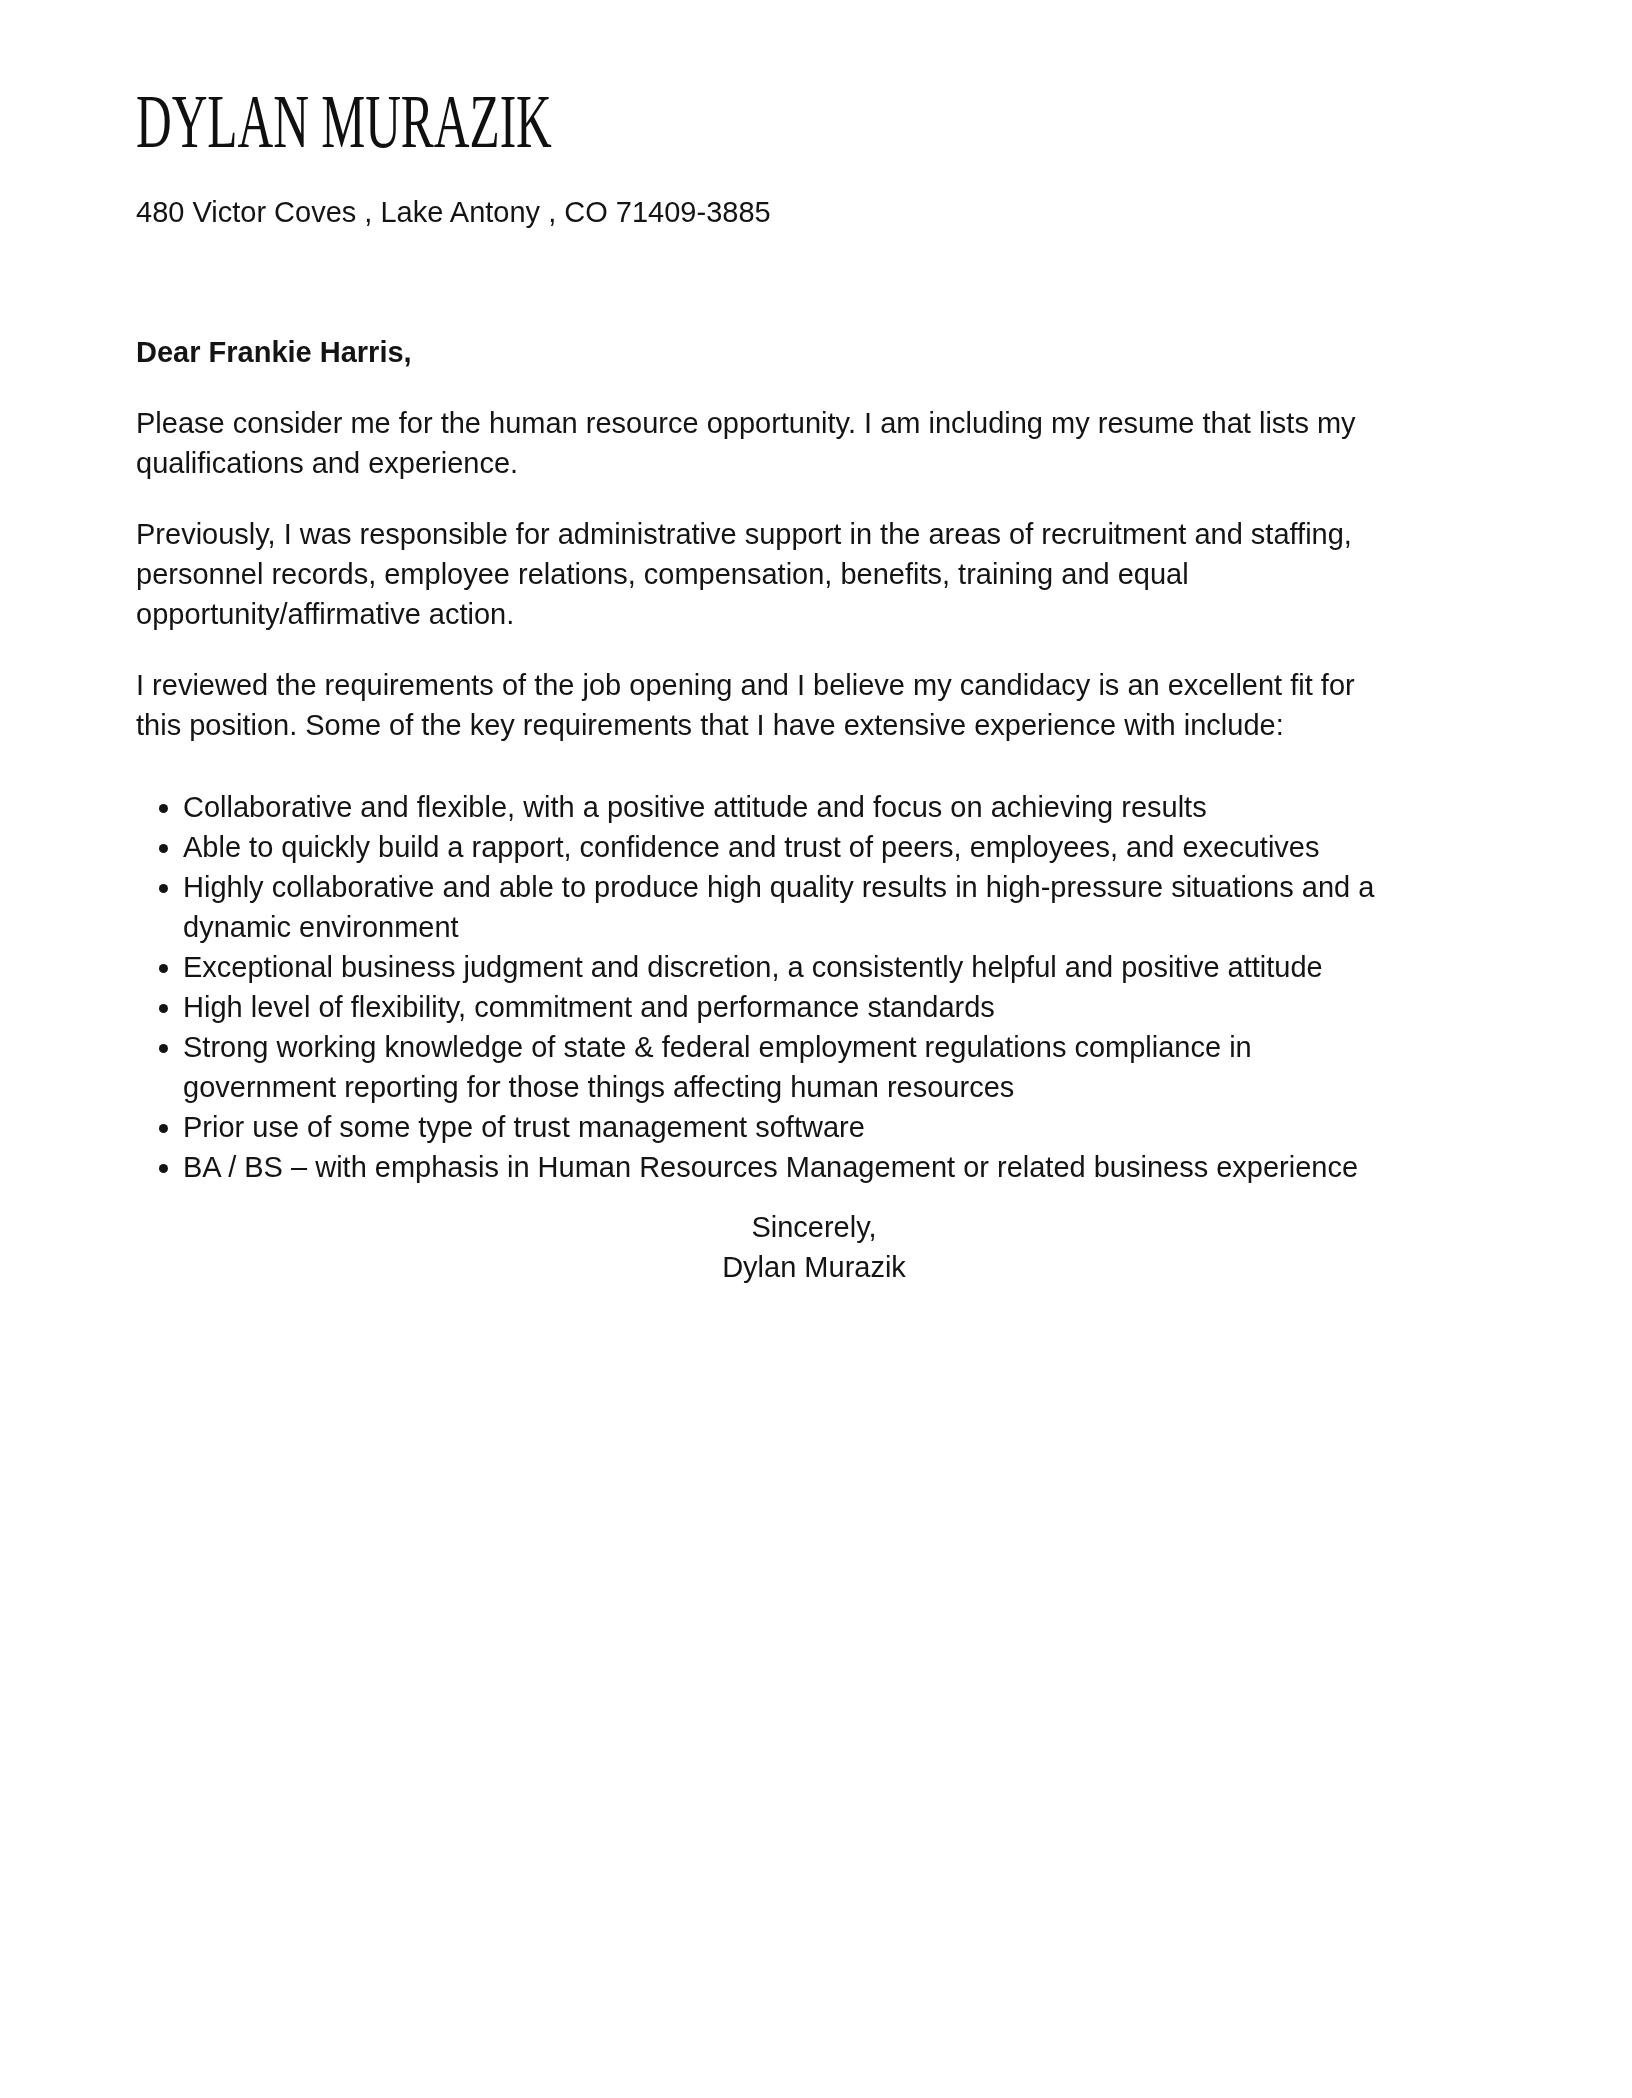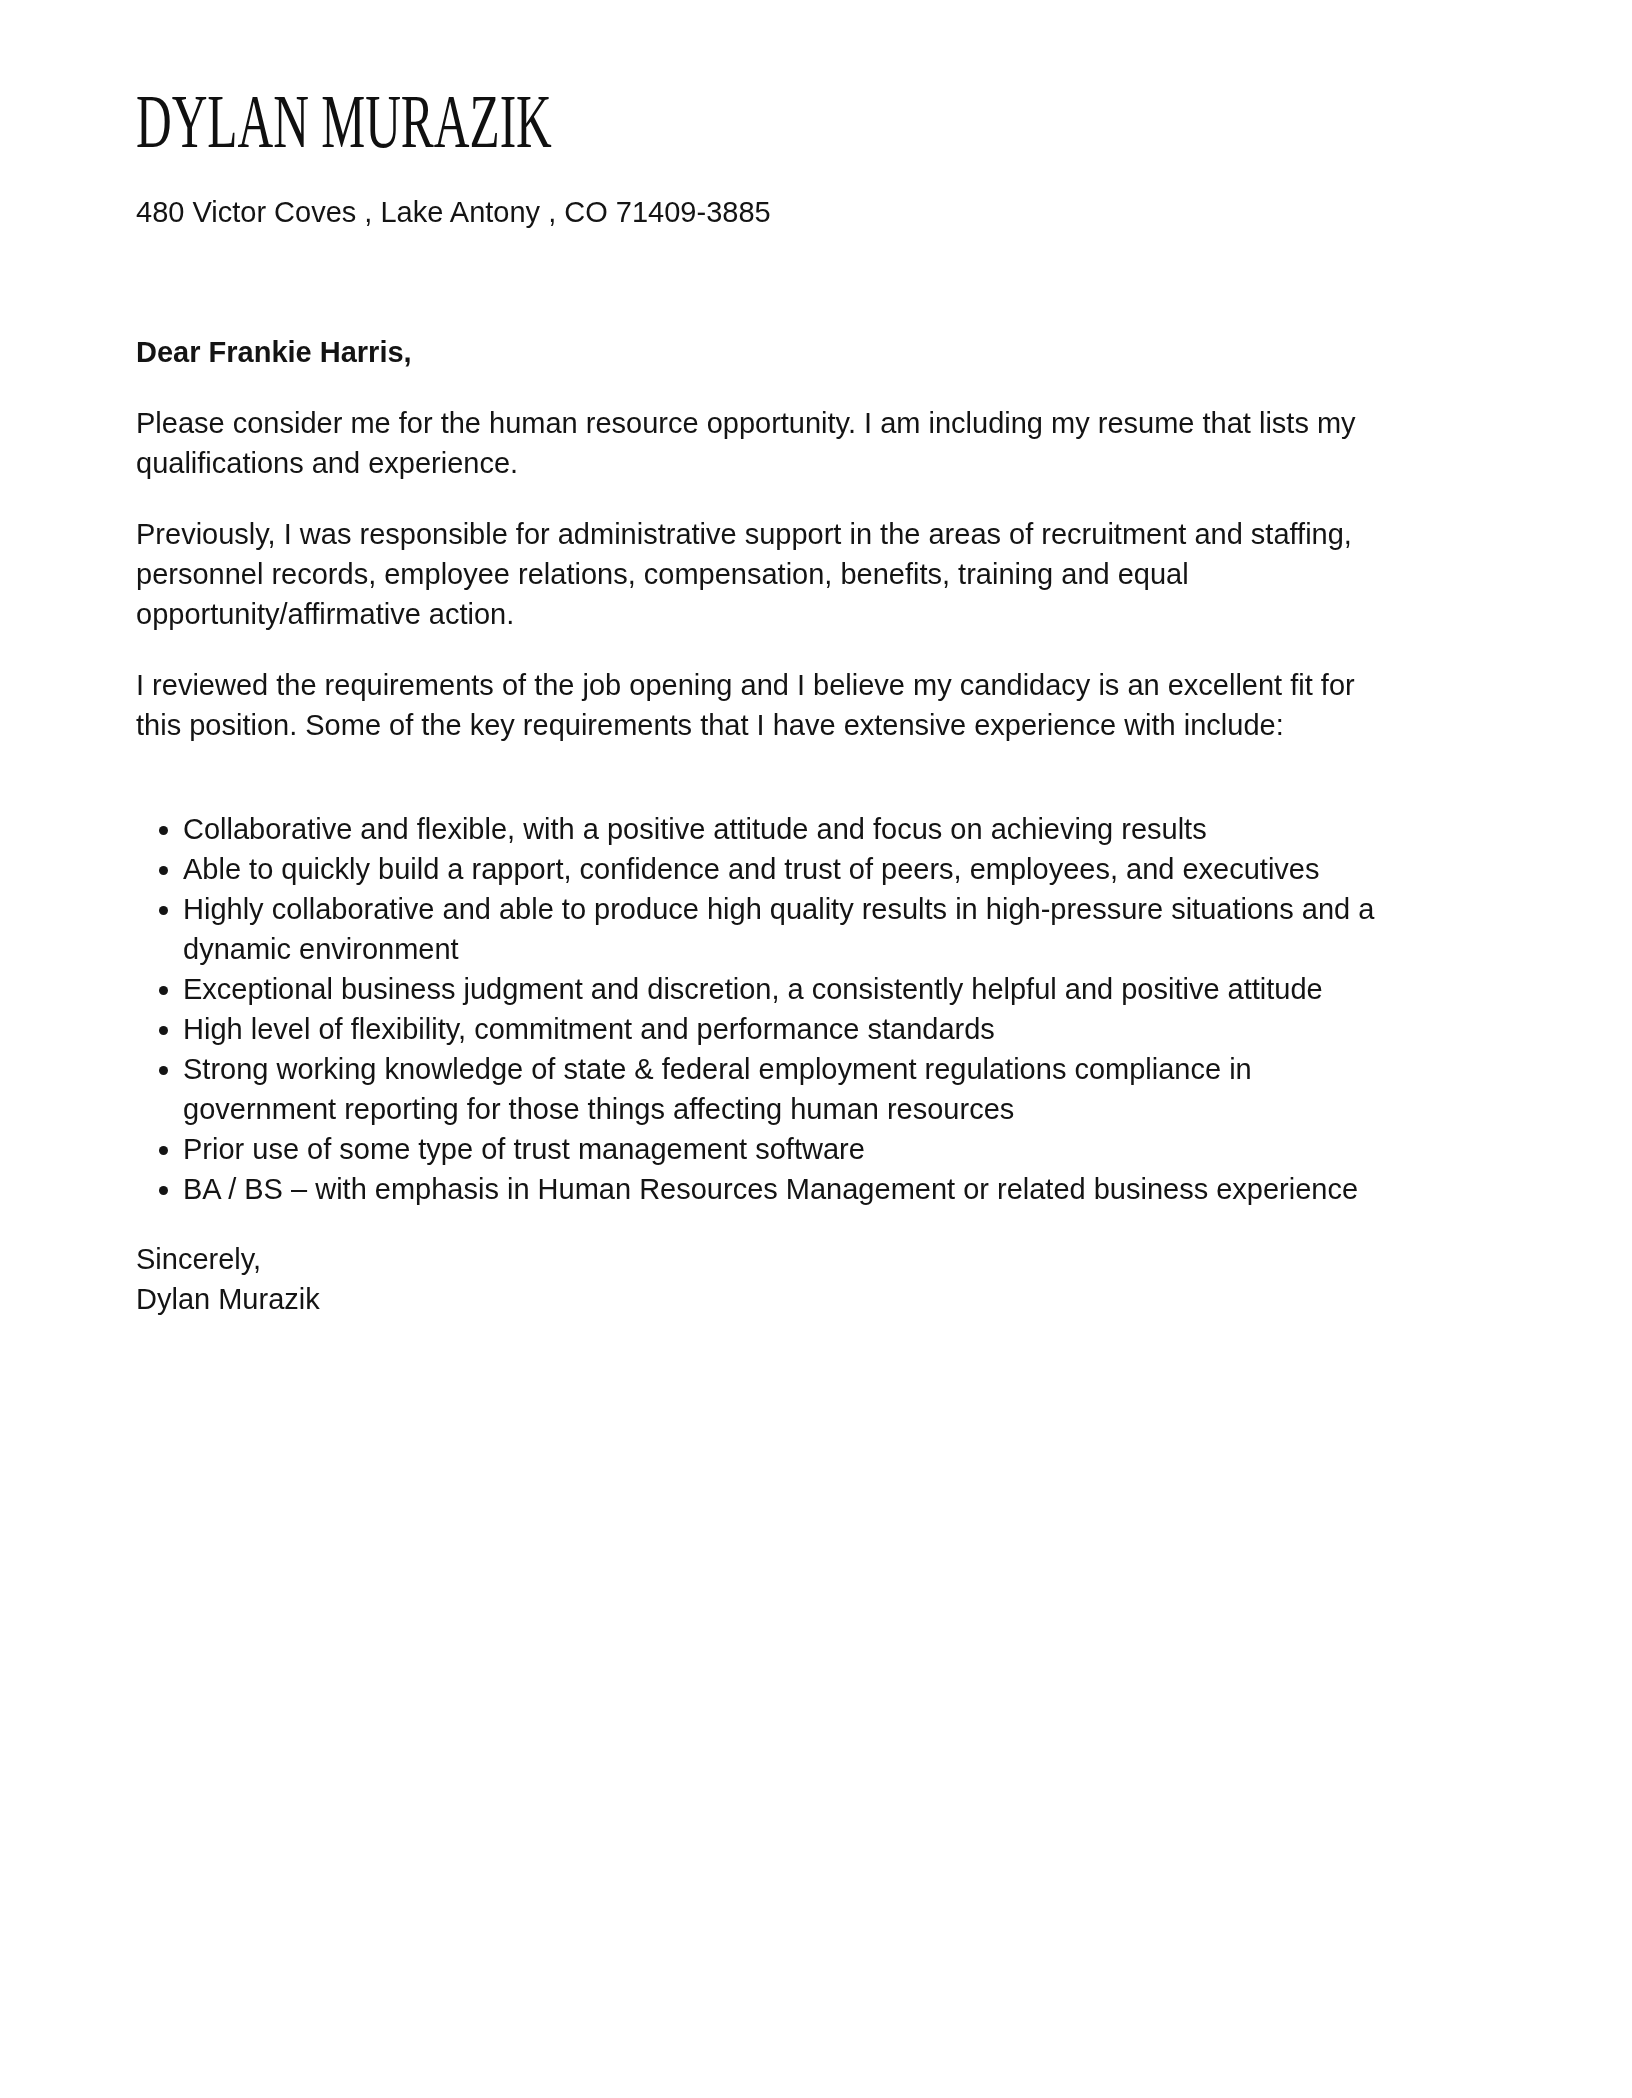--- a/index.html
+++ b/index.html
@@ -34,24 +34,24 @@
     white-space: nowrap;
   }
   p, ul, li {
     font-size: 29px;
     line-height: 40px;
     margin: 0;
   }
   .address   { margin-top: 33px; }
   .greeting  { margin-top: 100px; font-weight: 700; }
   .para      { margin-top: 31px; white-space: pre-line; }
-  .quals     { margin-top: 64px; padding: 0 0 0 47px; list-style: disc outside; }
+  .quals     { margin-top: 42px; padding: 0 0 0 47px; list-style: disc outside; }
   .quals li  { white-space: pre-line; }
   .closing   { margin-top: 40px; font-weight: 700; }
-  .signoff   { margin-top: 30px; }
+  .signoff   { margin-top: 20px; text-align: center; }
 </style>
 </head>
 <body>
 
 <div class="page">
 
   <h1 class="sender-name">DYLAN MURAZIK</h1>
 
   <p class="address">480 Victor Coves , Lake Antony , CO 71409-3885</p>
 

